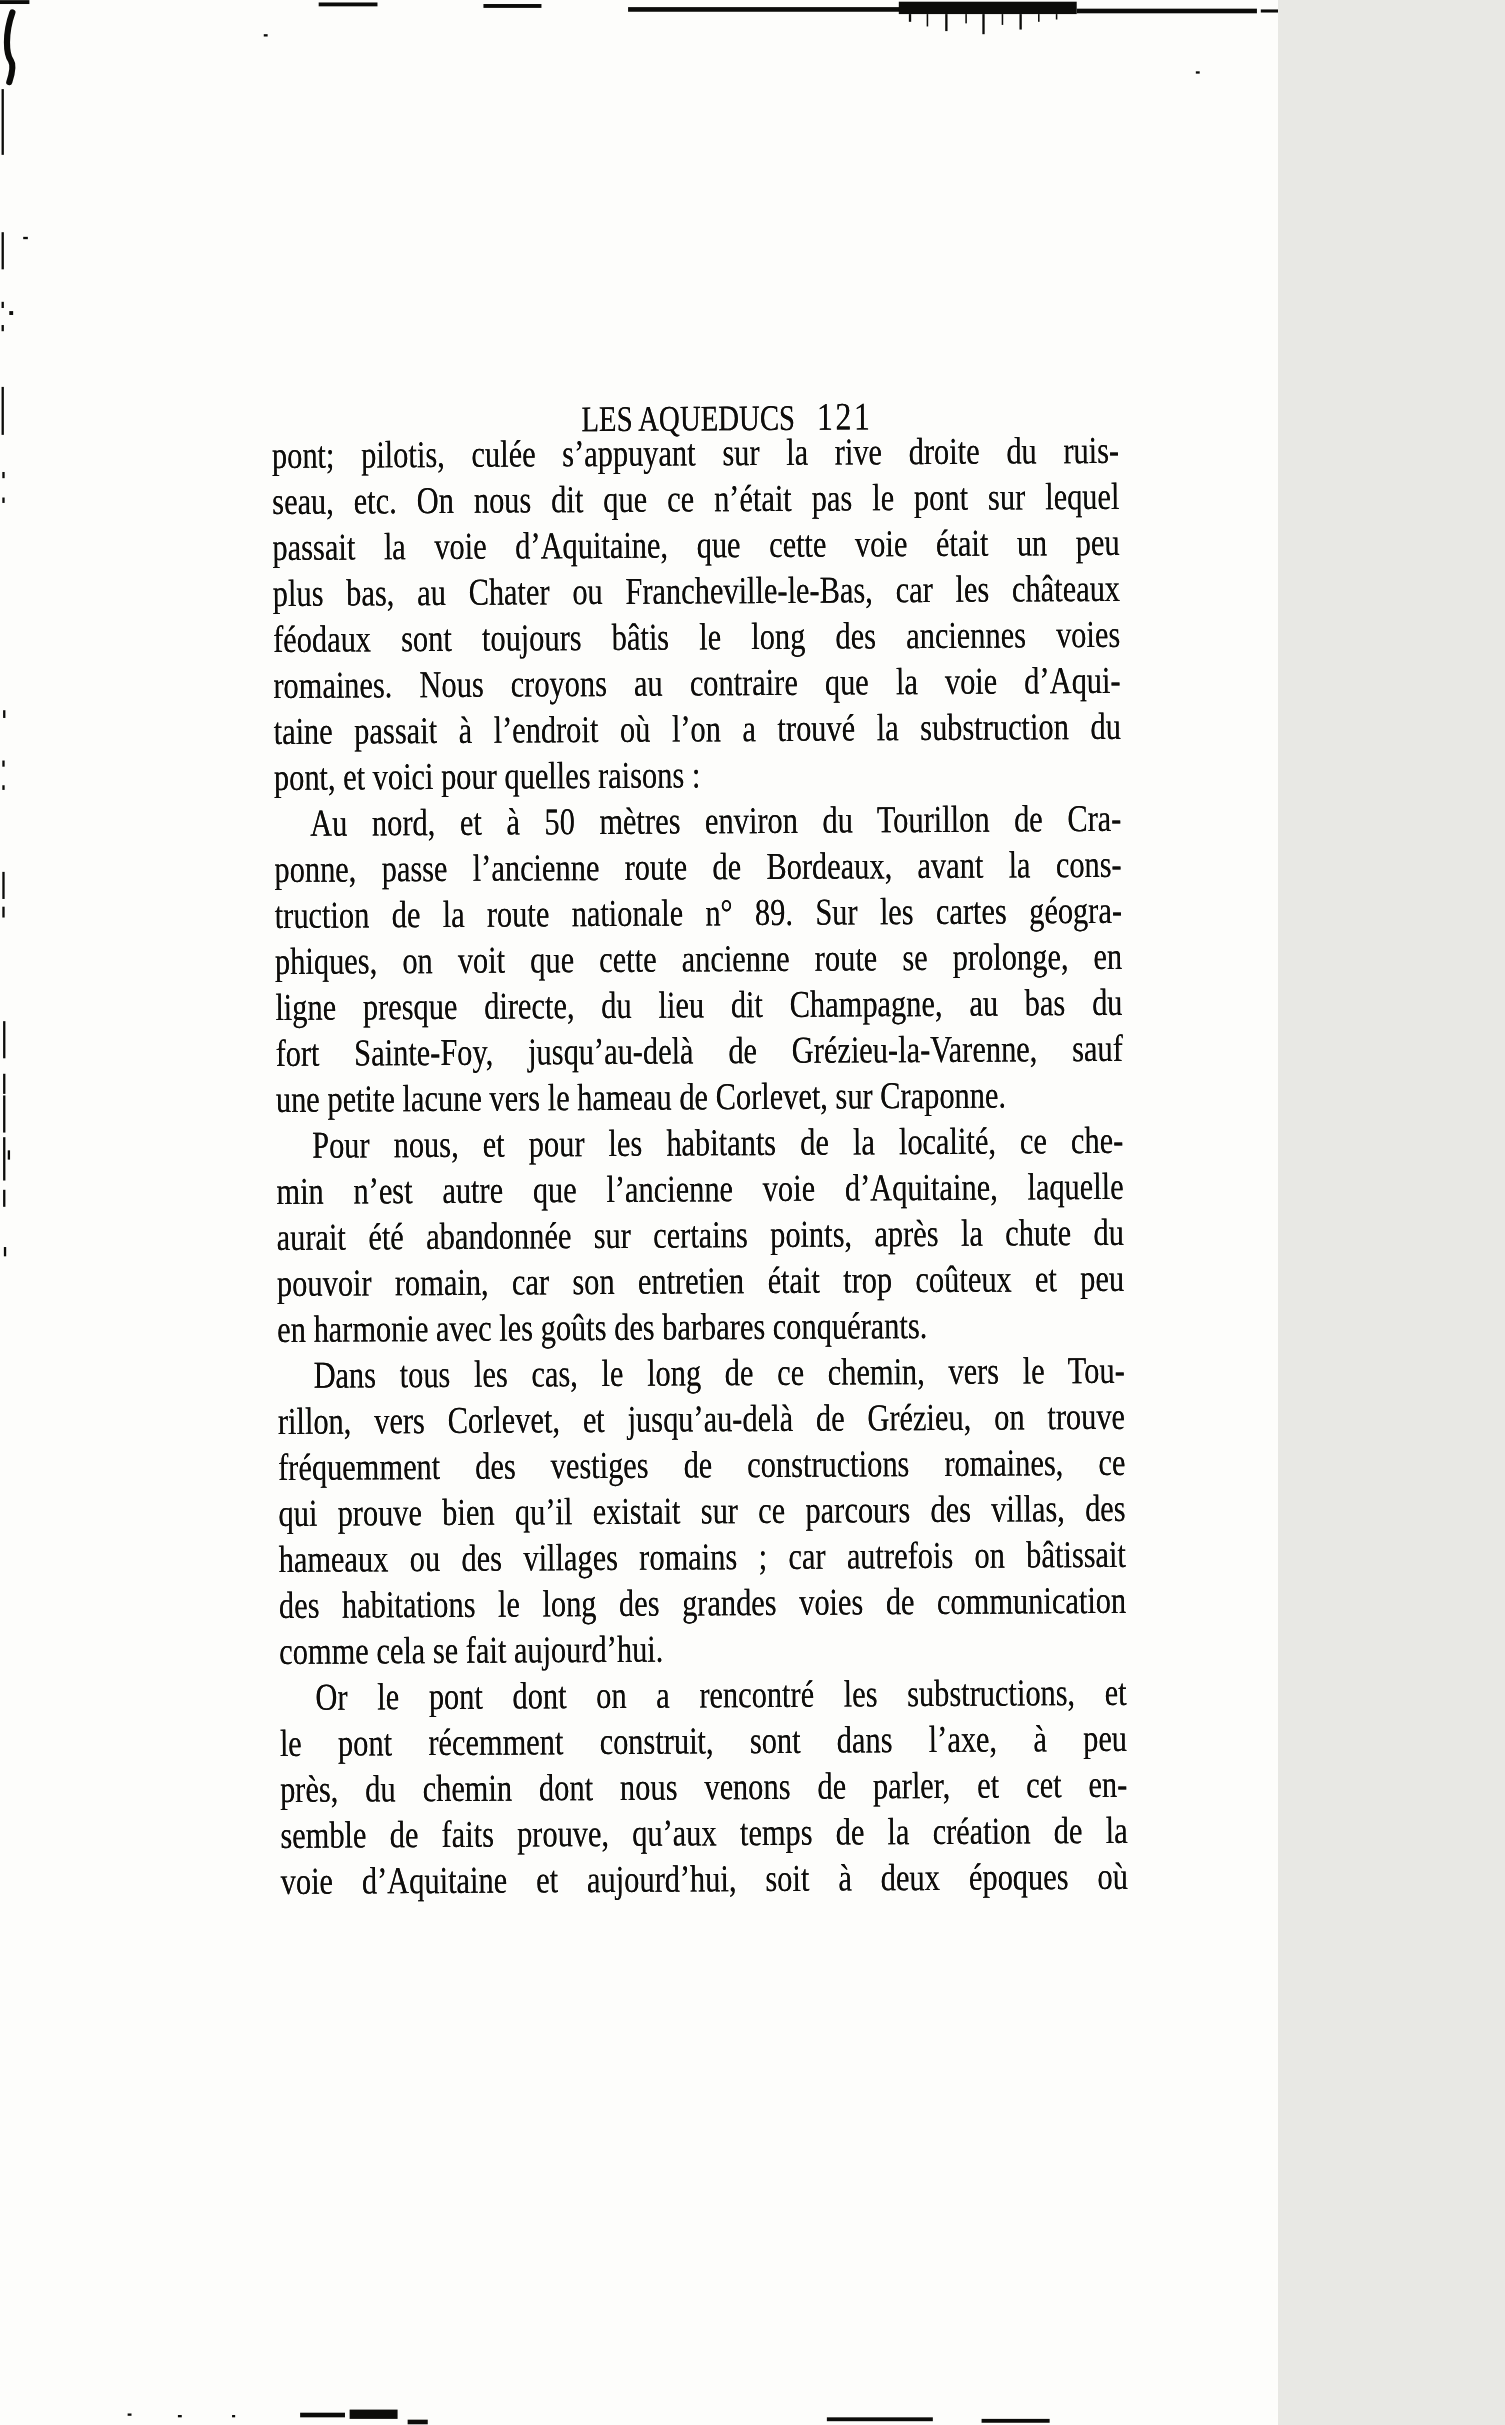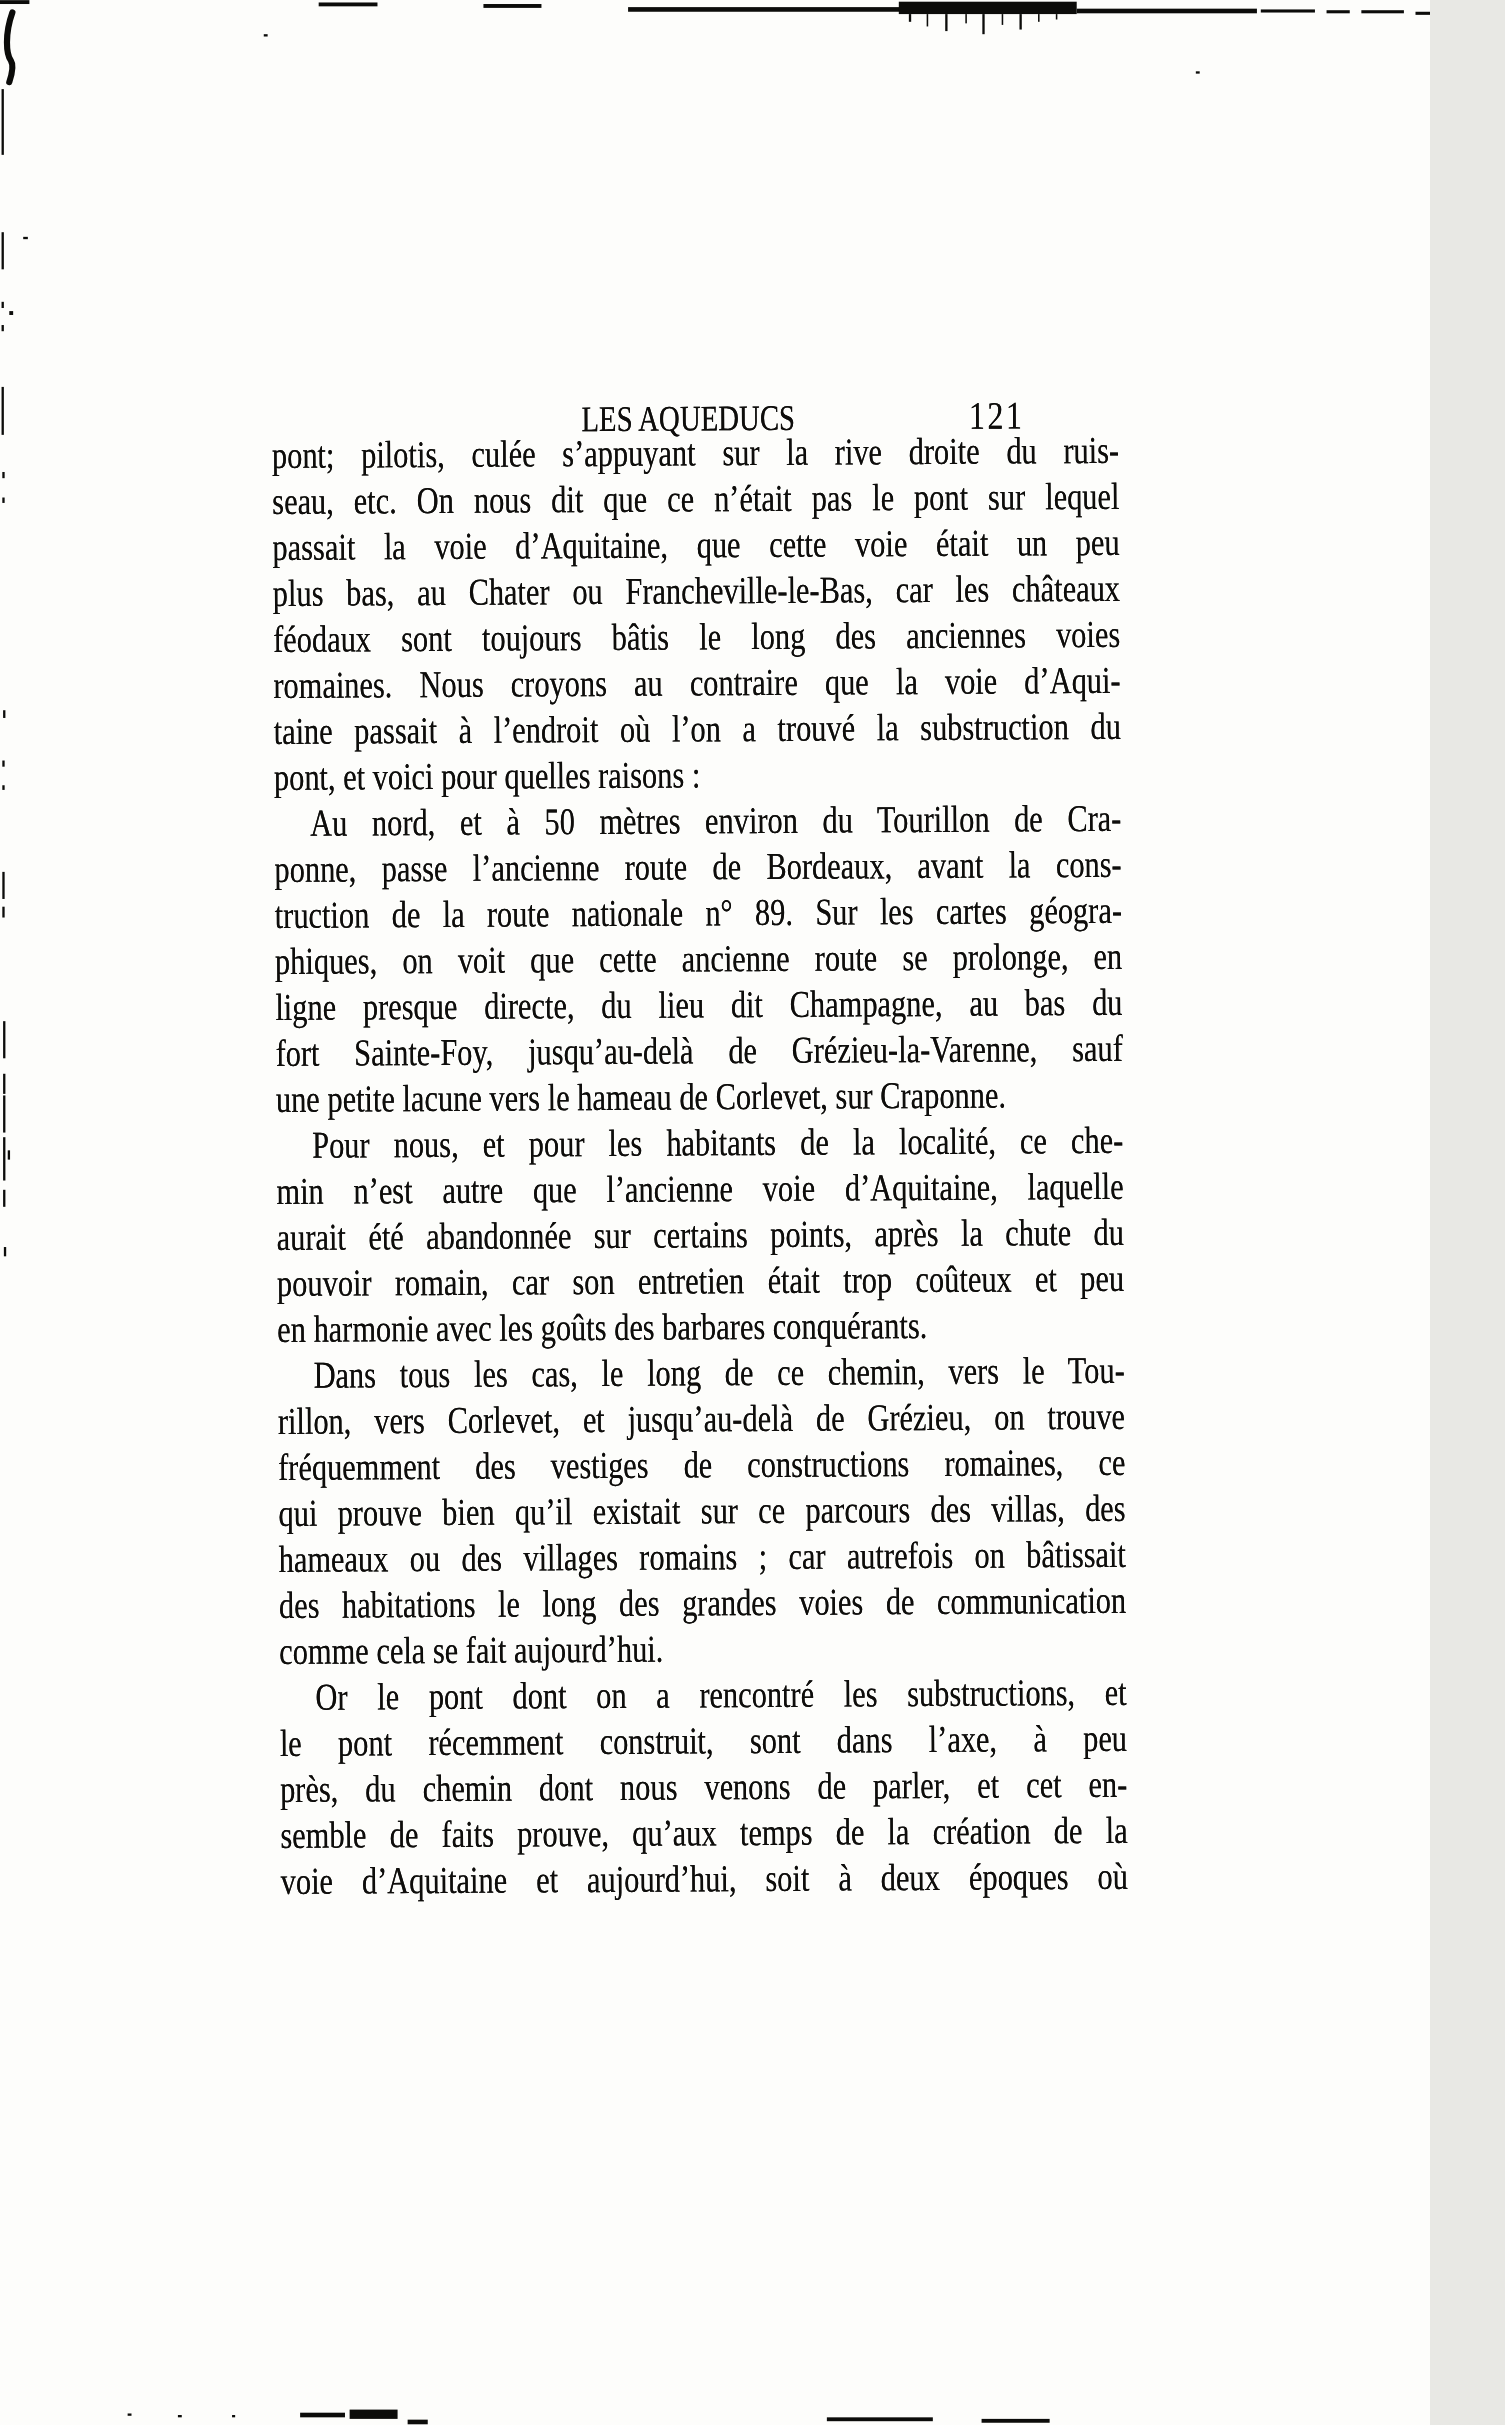--- a/index.html
+++ b/index.html
@@ -1,18 +1,18 @@
 <!DOCTYPE html>
 <html style="font-size:12.4px"><head>
 <meta charset="utf-8">
 <style>
   html,body{margin:0;padding:0;background:#e8e8e4;}
   .page{
     position:relative;
-    width:1430px;height:2426px;
+    width:1278px;height:2426px;
     background:#fdfdfb;
     overflow:hidden;
     font-family:"Liberation Serif","DejaVu Serif",serif;
     color:#0e0d0b;
   }
   .artifacts{position:absolute;left:0;top:0;pointer-events:none;}
   .tilt{
     position:absolute;left:0;top:0;width:100%;height:100%;
     transform:rotate(-0.35deg);
     transform-origin:278px 464px;

